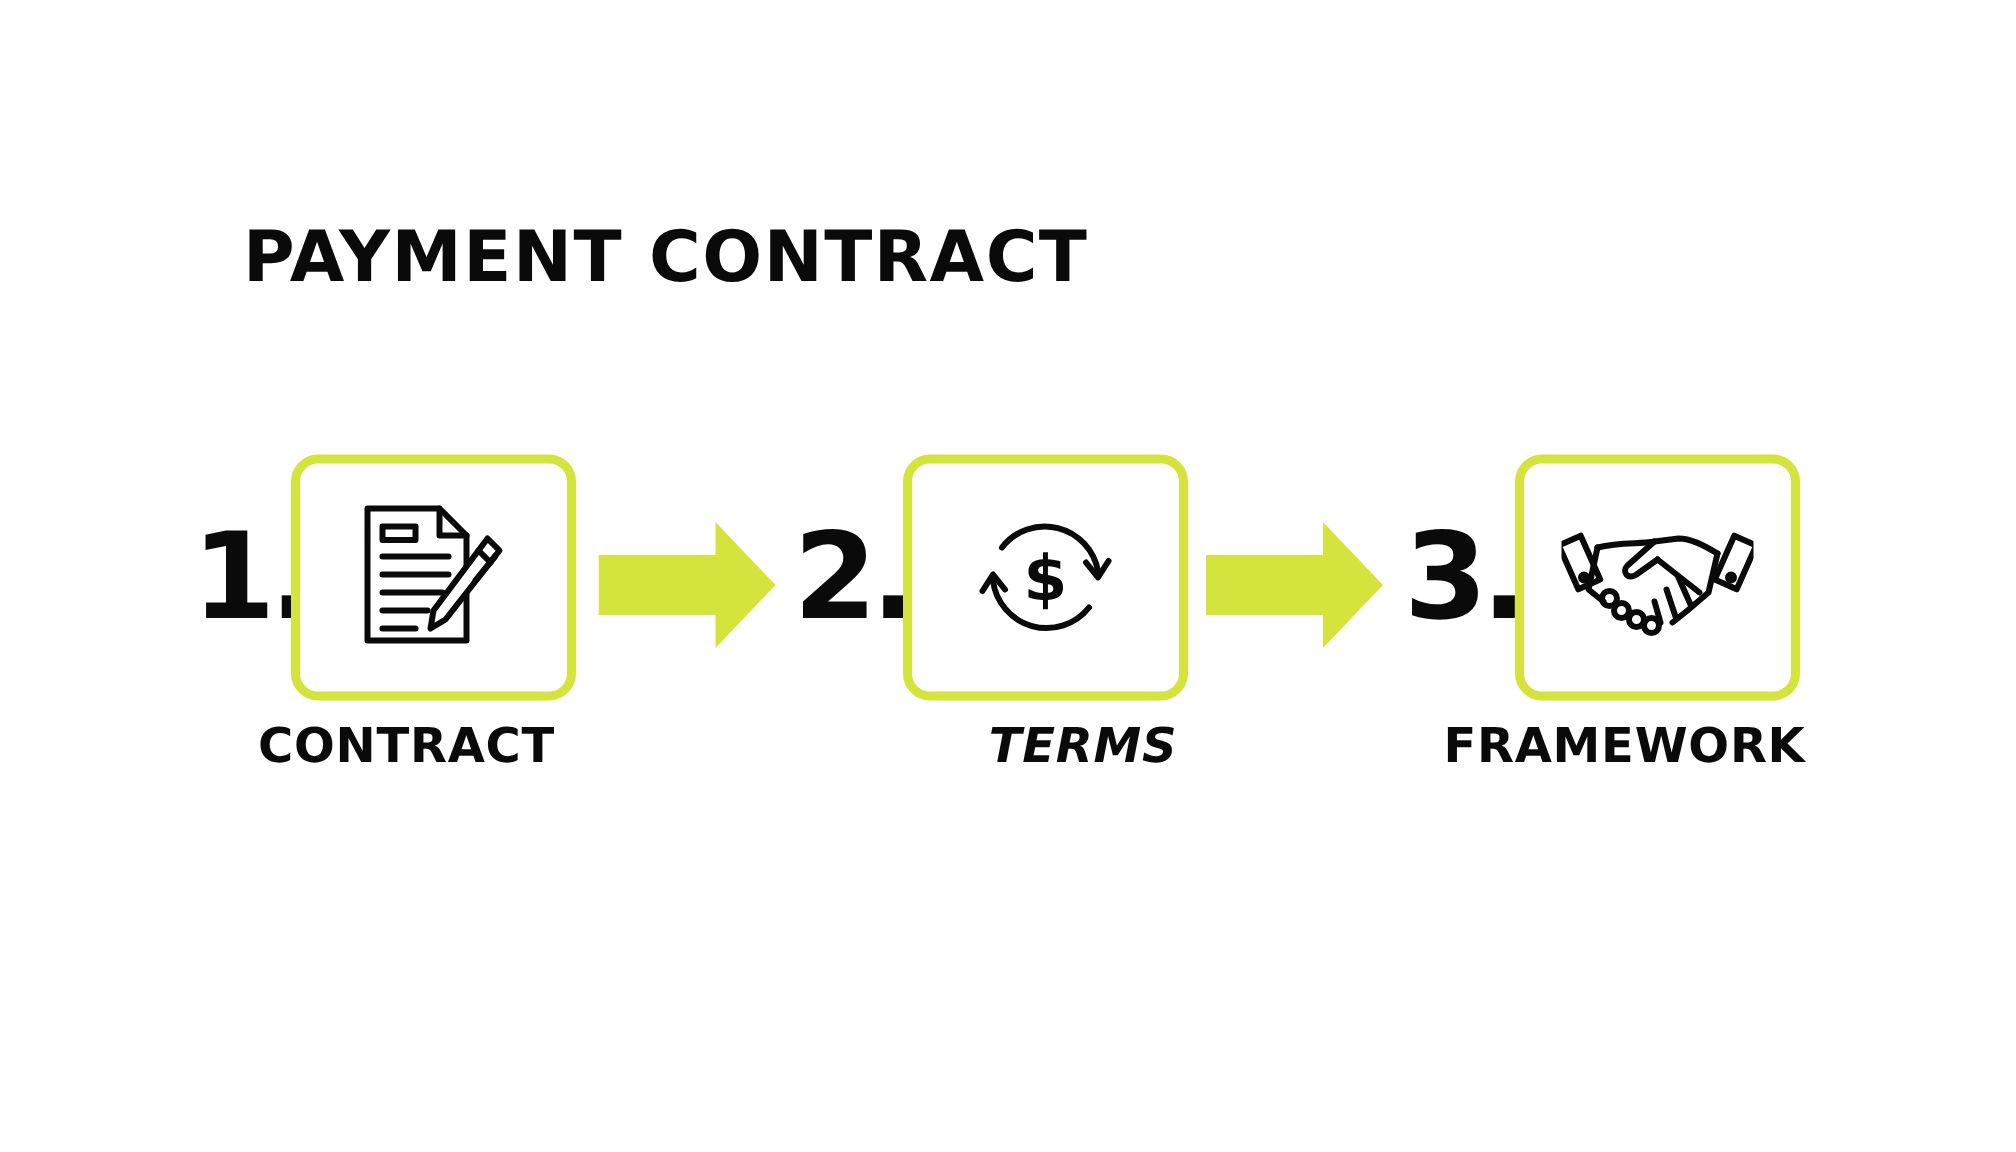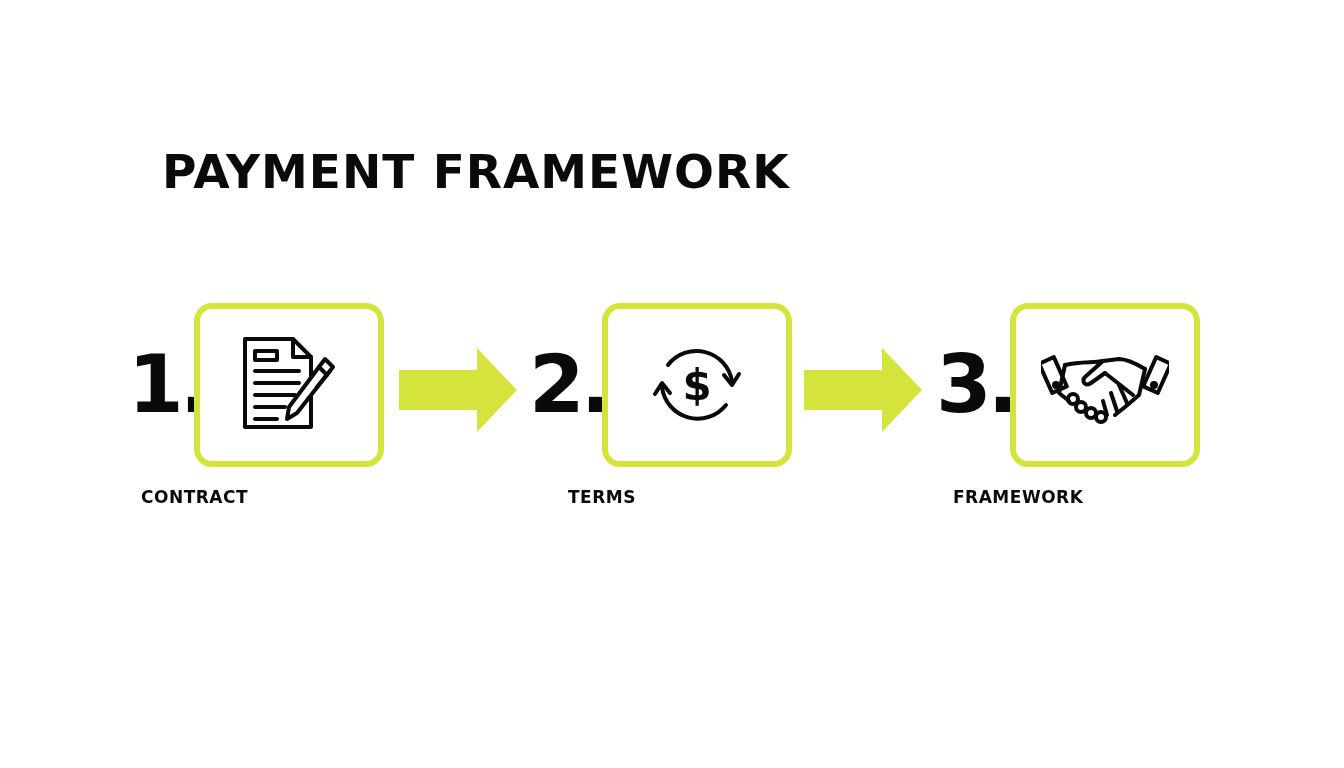--- a/index.html
+++ b/index.html
@@ -43,40 +43,41 @@
       border-radius: 18px;
       background: #ffffff;
       display: flex;
       align-items: center;
       justify-content: center;
     }
     .step-label {
       position: absolute;
       top: 482px;
       width: 260px;
-      font-size: 17px;
+      text-align: center;
+      font-size: 32px;
       font-weight: bold;
       line-height: 30px;
       letter-spacing: 0.5px;
       white-space: nowrap;
     }
     .arrow {
       position: absolute;
       top: 348px;
       width: 120px;
       height: 84px;
     }
     svg { display: block; }
   </style>
 </head>
 <body>
 
 <div>
 
-  <div class="title">PAYMENT FRAMEWORK</div>
+  <div class="title">PAYMENT CONTRACT</div>
 
   <div class="step-number" style="left:128px;">1.</div>
   <div class="step-box" style="left:194px;">
     <span>
       <svg width="104" height="100" viewBox="0 0 104 100" fill="none" stroke="#0a0a0a" stroke-width="4" stroke-linejoin="round" stroke-linecap="round">
         <path d="M8 4 H56 L74 22 V92 H8 Z"></path>
         <path d="M56 4 V22 H74"></path>
         <rect x="18" y="16" width="22" height="9"></rect>
         <line x1="18" y1="36" x2="62" y2="36"></line>
         <line x1="18" y1="48" x2="62" y2="48"></line>
@@ -102,21 +103,21 @@
     <span>
       <svg width="110" height="96" viewBox="0 0 110 96" fill="none" stroke="#0a0a0a" stroke-width="4" stroke-linecap="round" stroke-linejoin="round">
         <path d="M26 28 A36 36 0 0 1 90 44"></path>
         <polyline points="82,38 90,48 97,37"></polyline>
         <path d="M84 68 A36 36 0 0 1 20 50"></path>
         <polyline points="28,56 20,46 13,57"></polyline>
         <text x="55" y="63" text-anchor="middle" font-family="'DejaVu Sans', sans-serif" font-weight="bold" font-size="42" fill="#0a0a0a" stroke="none">$</text>
       </svg>
     </span>
   </div>
-  <div class="step-label" style="left:568px;">TERMS</div>
+  <div class="step-label" style="left:592px;font-style:italic;">TERMS</div>
 
   <div class="arrow" style="left:804px;">
     <svg width="120" height="84" viewBox="0 0 120 84">
       <polygon points="0,22 78,22 78,0 118,42 78,84 78,62 0,62" fill="#d4e43c"></polygon>
     </svg>
   </div>
 
   <div class="step-number" style="left:936px;">3.</div>
   <div class="step-box" style="left:1010px;">
     <span>

